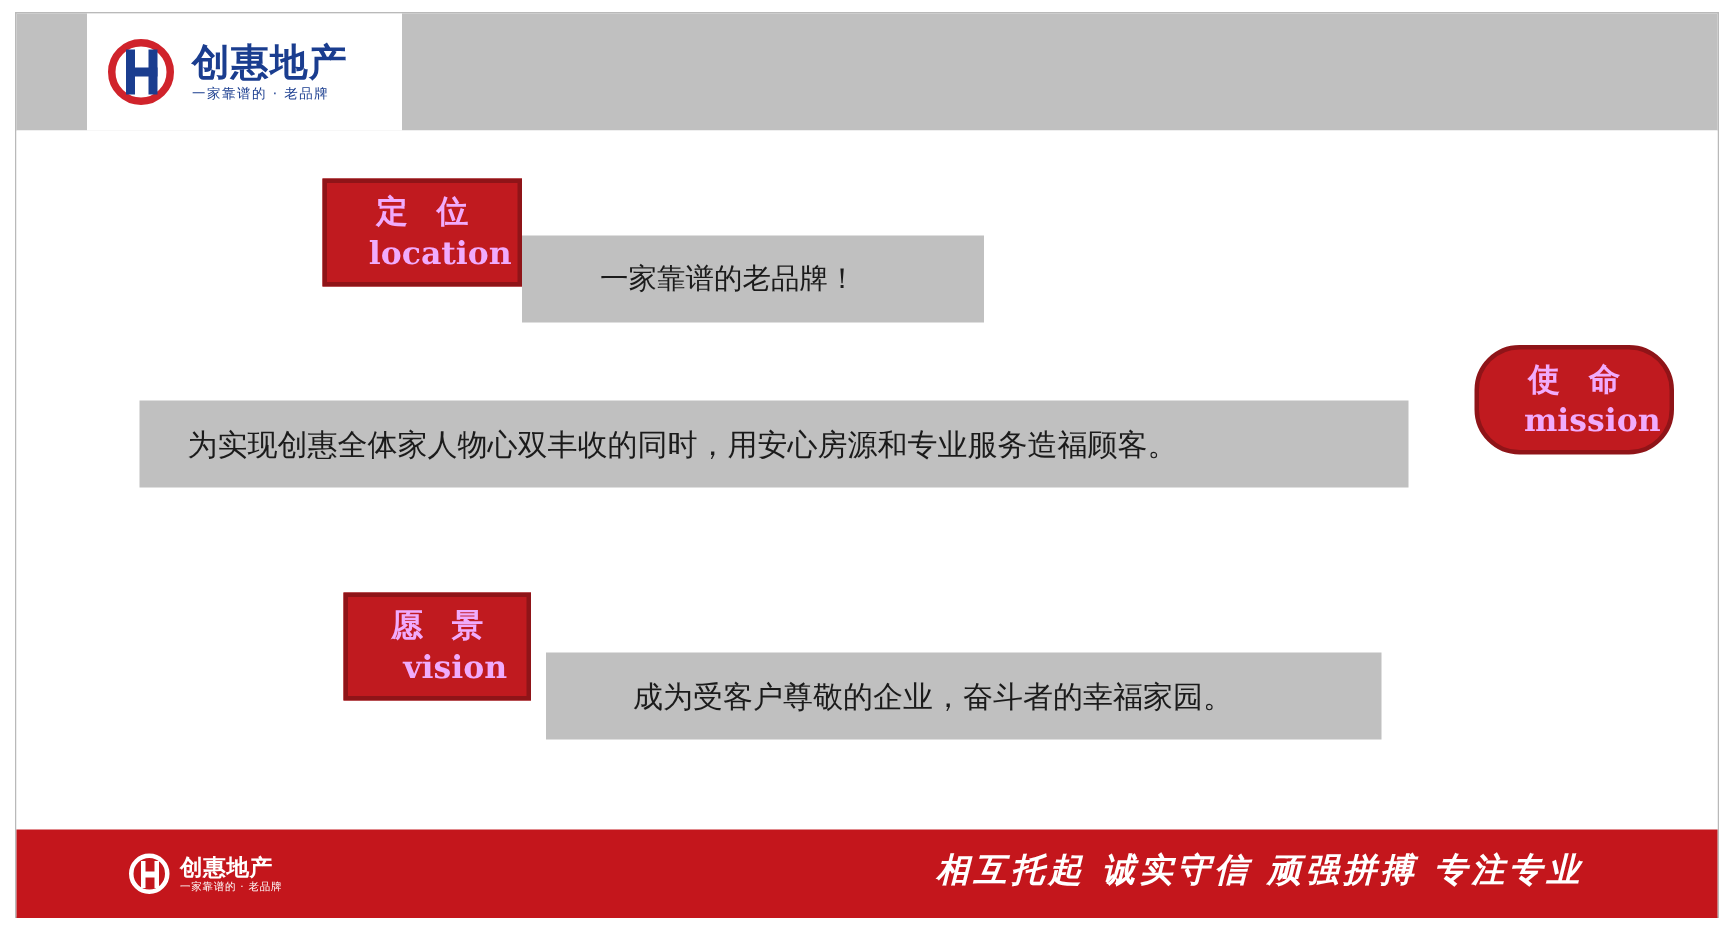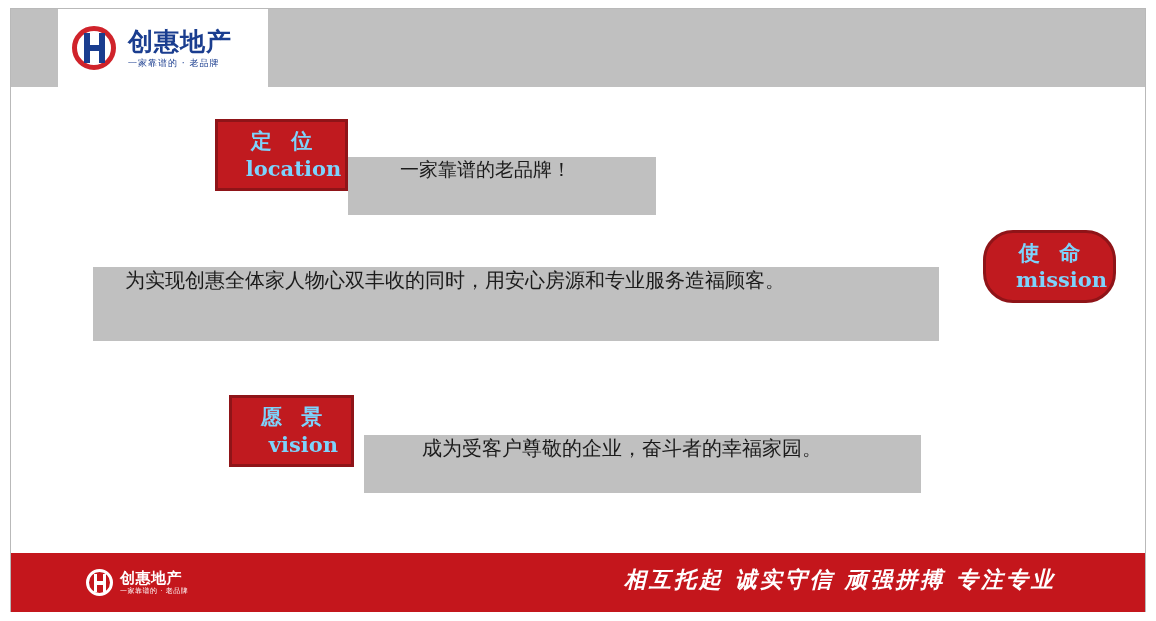--- a/index.html
+++ b/index.html
@@ -116,21 +116,21 @@
     height: 466px;
     background: #ffffff;
   }
 
   
   .label-box {
     position: absolute;
     background: #c01a1f;
     border: 3px solid #8f1418;
     box-sizing: border-box;
-    color: #7dd3fc;
+    color: #f0abfc;
     text-align: center;
     z-index: 4;
     display: flex;
     flex-direction: column;
     justify-content: center;
     align-items: center;
   }
   .label-cn {
     font-family: "DejaVu Sans", sans-serif;
     font-size: 21px;
@@ -145,35 +145,35 @@
     font-weight: bold;
     line-height: 1.25;
     margin-left: 24px;
   }
 
   
   .content-bar {
     position: absolute;
     background: #c0c0c0;
     display: flex;
-    align-items: flex-start;
+    align-items: center;
     z-index: 2;
     color: #1b1b1b;
     font-family: "DejaVu Sans", sans-serif;
   }
   .content-bar span {
     display: block;
   }
 
   #loc-box   { left: 204px; top: 32px;  width: 133px; height: 72px; }
   #loc-bar   { left: 337px; top: 70px;  width: 308px; height: 58px; }
   #loc-bar span { font-size: 19px; padding-left: 52px; }
 
   #mission-box { left: 972px; top: 143px; width: 133px; height: 73px; border-radius: 30px; }
-  #mission-bar { left: 82px; top: 180px; width: 846px; height: 74px; }
+  #mission-bar { left: 82px; top: 180px; width: 846px; height: 58px; }
   #mission-bar span { font-size: 20px; padding-left: 32px; }
 
   #vision-box { left: 218px; top: 308px; width: 125px; height: 72px; }
   #vision-bar { left: 353px; top: 348px; width: 557px; height: 58px; }
   #vision-bar span { font-size: 20px; padding-left: 58px; }
 
   
   .footer-band {
     position: absolute;
     left: 11px;

